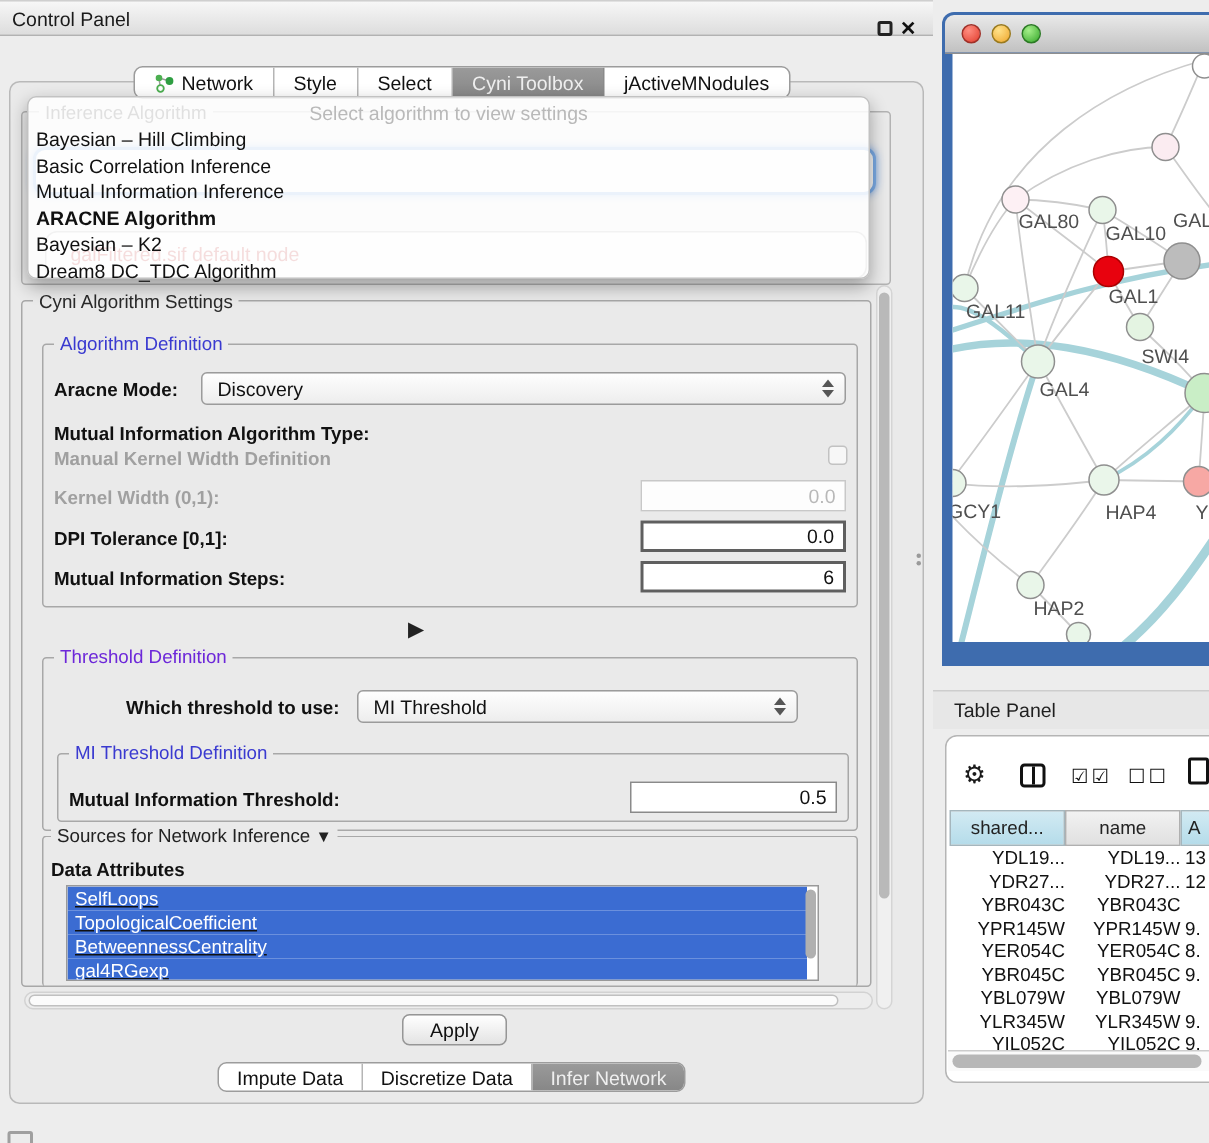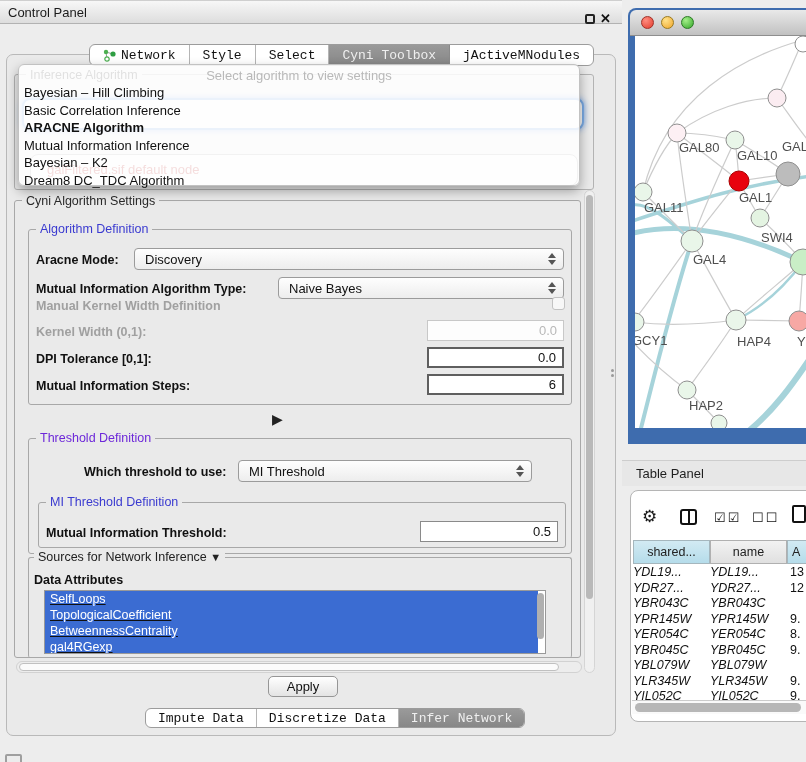--- a/index.html
+++ b/index.html
@@ -16,21 +16,21 @@
   .tb-float{left:585px;top:14px;width:10px;height:10px;border:2px solid #222;border-radius:2px;}
   .tb-close{left:600px;top:11px;font-size:13px;font-weight:bold;color:#111;}
 
   .cp-body{left:6px;top:54px;width:610px;height:682px;background:#eaeaea;
     border:1px solid #b9b9b9;border-radius:7px;}
 
   
   .tabbar{display:flex;height:22px;background:#fff;border:1px solid #9c9c9c;border-radius:6px;
     overflow:hidden;font-size:13px;z-index:10;}
   .tabbar .seg{display:flex;align-items:center;justify-content:flex-end;padding:0 13px;
-    border-right:1px solid #b5b5b5;white-space:nowrap;cursor:default;font-family:Liberation Mono, monospace;}
+    border-right:1px solid #b5b5b5;white-space:nowrap;cursor:default;}
   .tabbar .seg:last-child{border-right:none;}
   .tabbar .seg.sel{background:linear-gradient(#9a9a9a,#878787);color:#efefef;border-right-color:#8a8a8a;}
   .top-tabs{left:89px;top:44px;}
   .bottom-tabs{left:145px;top:708px;height:20px;}
   .bottom-tabs .seg{padding:0 12px;}
 
   
   .popup{left:18px;top:64px;width:562px;height:122px;background:rgba(255,255,255,0.85);
     border:1px solid #c2c2c2;border-radius:6px;box-shadow:0 5px 12px rgba(0,0,0,0.33);z-index:30;
     font-size:13px;}
@@ -109,21 +109,21 @@
   .tp-split{left:680px;top:509px;width:17px;height:16px;border:2px solid #111;border-radius:3px;}
   .tp-split::after{content:"";position:absolute;left:5.5px;top:0;width:2px;height:12px;background:#111;}
   .tp-checks{left:714px;top:510px;font-size:13px;letter-spacing:2px;color:#111;}
   .tp-doc{left:792px;top:505px;width:14px;height:18px;border:2px solid #111;border-radius:2px;}
   .th-cell{position:absolute;top:540px;height:24px;font-size:12.5px;color:#222;display:flex;
     align-items:center;justify-content:center;border:1px solid #a5b6bd;}
   .th-blue{background:linear-gradient(#d2eaf3,#b5dcea);}
   .th-gray{background:linear-gradient(#f2f2f2,#e0e0e0);border-color:#b0b0b0;}
   .tp-rows{left:633px;top:565px;width:173px;height:135px;overflow:hidden;font-size:12.5px;}
   .tp-row{display:flex;height:15.5px;line-height:15.5px;}
-  .tp-row .c1,.tp-row .c2{width:77px;text-align:left;font-style:italic;}
+  .tp-row .c1,.tp-row .c2{width:77px;text-align:right;}
   .tp-row .c3{width:19px;padding-left:3px;}
   .tp-hscroll{left:632px;top:700px;width:174px;height:14px;border-top:1px solid #ccc;background:#fafafa;}
   .tp-hthumb{position:absolute;left:3px;top:2px;width:166px;height:9px;background:#b7b7b7;border-radius:5px;}
 
   .splitter{left:609px;top:368px;width:6px;height:10px;display:flex;flex-direction:column;gap:2px;
     align-items:center;justify-content:center;}
   .splitter i{width:3px;height:3px;background:#9a9a9a;border-radius:50%;}
   .corner-icon{left:5px;top:754px;width:17px;height:14px;background:#ececec;border:2px solid #9f9f9f;border-radius:2px;}
 </style>
 </head>
@@ -168,49 +168,42 @@
   <div class="abs frag-legend">Inference Algorithm</div>
   <div class="abs frag-combo-blue"></div>
   <div class="abs frag-combo-gray">
     <span>galFiltered.sif default node</span>
   </div>
 
   <div class="abs popup">
     <div class="ph">Select algorithm to view settings</div>
     <div class="it">Bayesian – Hill Climbing</div>
     <div class="it">Basic Correlation Inference</div>
+    <div class="it">Mutual Information Inference</div>
     <div class="it sel">ARACNE Algorithm</div>
-    <div class="it">Mutual Information Inference</div>
     <div class="it">Bayesian – K2</div>
     <div class="it">Dream8 DC_TDC Algorithm</div>
   </div>
 
   <div class="abs group" style="left:14px;top:200px;width:567px;height:458px;"></div>
   <div class="legend" style="left:22px;top:194px;color:#2a2a2a;">Cyni Algorithm Settings</div>
 
   <div class="abs group" style="left:28px;top:229px;width:544px;height:176px;"></div>
   <div class="legend blue" style="left:36px;top:222px;">Algorithm Definition</div>
 
   <div class="lbl" style="left:36px;top:253px;">Aracne Mode:</div>
   <div class="combo" style="left:134px;top:248px;width:430px;">
     <span>Discovery</span>
     <span class="spinner">
         <i class="up"></i>
         <i class="dn"></i>
       </span>
   </div>
 
   <div class="lbl" style="left:36px;top:282px;">Mutual Information Algorithm Type:</div>
-  <div class="combo" style="left:278px;top:277px;width:286px;">
-    <span>Naive Bayes</span>
-    <span class="spinner">
-        <i class="up"></i>
-        <i class="dn"></i>
-      </span>
-  </div>
 
   <div class="lbl dis" style="left:36px;top:299px;">Manual Kernel Width Definition</div>
   <div class="checkbox" style="left:552px;top:297px;"></div>
 
   <div class="lbl dis" style="left:36px;top:325px;">Kernel Width (0,1):</div>
   <div class="tfield dis" style="left:427px;top:320px;width:137px;">
     <span>0.0</span>
   </div>
 
   <div class="lbl" style="left:36px;top:352px;">DPI Tolerance [0,1]:</div>

